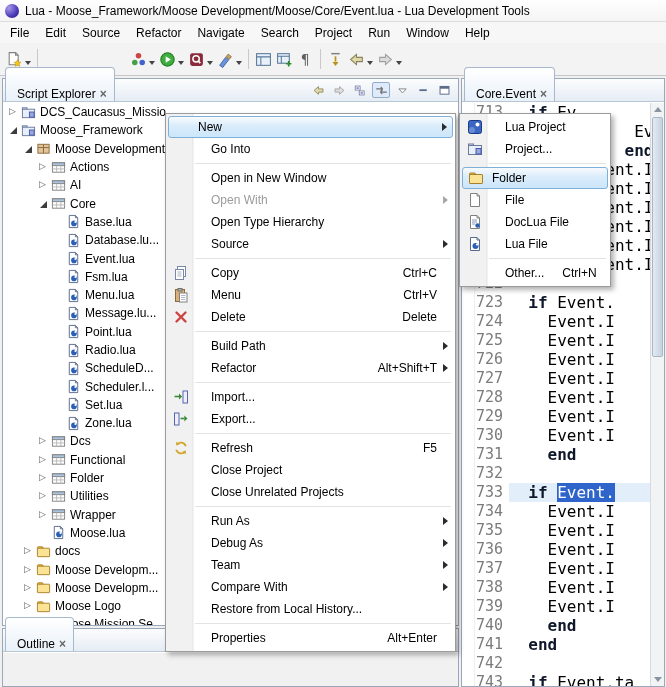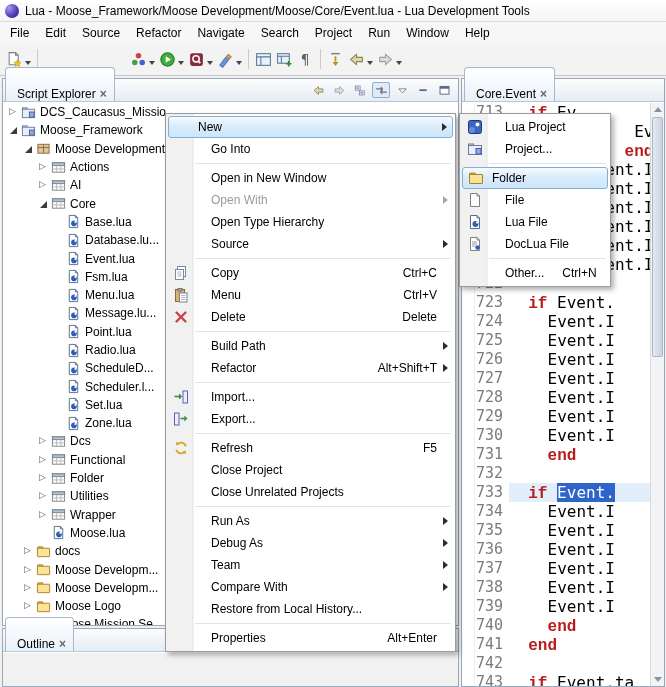--- a/index.html
+++ b/index.html
@@ -56,21 +56,21 @@
   
   #editor-body{position:absolute;left:0;top:24px;right:0;bottom:0;background:#fff;overflow:hidden;}
   .ann-ruler{position:absolute;left:0;top:0;width:13px;bottom:0;background:#fff;border-right:1px solid #efefef;}
   .gutter{position:absolute;left:14px;top:0;width:31px;bottom:0;background:#fff;color:#7b7b7b;
     font-family:"DejaVu Sans Mono",monospace;font-size:15px;}
   .num{height:19px;line-height:19px;text-align:right;padding-right:4px;}
   .code{position:absolute;left:47px;top:0;right:14px;bottom:0;overflow:hidden;
     font-family:"DejaVu Sans Mono",monospace;font-size:16px;}
   .cline{height:19px;line-height:19px;white-space:pre;}
   .cline.current{background:#e3eefb;}
-  .kw{color:#b91c1c;font-weight:bold;font-family:Liberation Mono, monospace;}
+  .kw{color:#0f172a;font-weight:bold;}
   .selx{background:#2f65ca;color:#fff;}
   .vscroll{position:absolute;right:0;top:0;width:14px;bottom:0;background:#f2f3f5;border-left:1px solid #d8dade;}
   .vs-btn{position:absolute;left:0;right:0;height:13px;display:flex;align-items:center;justify-content:center;}
   .vs-btn.up{top:0;} .vs-btn.down{bottom:0;}
   .tri-up{width:0;height:0;border-left:4px solid transparent;border-right:4px solid transparent;border-bottom:5px solid #8a93a2;}
   .tri-down{width:0;height:0;border-left:4px solid transparent;border-right:4px solid transparent;border-top:5px solid #8a93a2;}
   .vthumb{position:absolute;left:1px;right:1px;top:14px;height:240px;
     background:linear-gradient(to right,#e3eaf2,#c7d3e0);border:1px solid #a8b6c4;border-radius:2px;}
 
   
@@ -895,37 +895,37 @@
         <svg viewBox="0 0 16 16">
           <path d="M3.5 1.5h6.5l2.5 2.5v10.5h-9z" fill="#fff" stroke="#808080"></path>
           <path d="M10 1.5v2.5h2.5" fill="none" stroke="#808080"></path>
         </svg>
       </span>
       <span class="mi-label">File</span>
     </div>
     <div class="menu-row">
       <span class="svg-icon mi-icon-holder mi-icon">
         <svg viewBox="0 0 16 16">
+          <path d="M3.5 1.5h6.5l2.5 2.5v10.5h-9z" fill="#fff" stroke="#808080"></path>
+          <path d="M10 1.5v2.5h2.5" fill="none" stroke="#808080"></path>
+          <path d="M5 6h5M5 8h5M5 10h3" stroke="#8899bb" fill="none"></path>
+          <circle cx="10.5" cy="11.5" r="2.2" fill="#2a5fb8"></circle>
+        </svg>
+      </span>
+      <span class="mi-label">DocLua File</span>
+    </div>
+    <div class="menu-row">
+      <span class="svg-icon mi-icon-holder mi-icon">
+        <svg viewBox="0 0 16 16">
           <path d="M3.5 1.5h6.5l2.5 2.5v10.5h-9z" fill="#fff" stroke="#5a6a8a"></path>
           <path d="M10 1.5v2.5h2.5" fill="none" stroke="#5a6a8a"></path>
           <circle cx="8.5" cy="10" r="3" fill="#2a5fb8"></circle>
           <circle cx="10" cy="8.6" r="1.1" fill="#fff"></circle>
         </svg>
       </span>
       <span class="mi-label">Lua File</span>
     </div>
-    <div class="menu-row">
-      <span class="svg-icon mi-icon-holder mi-icon">
-        <svg viewBox="0 0 16 16">
-          <path d="M3.5 1.5h6.5l2.5 2.5v10.5h-9z" fill="#fff" stroke="#808080"></path>
-          <path d="M10 1.5v2.5h2.5" fill="none" stroke="#808080"></path>
-          <path d="M5 6h5M5 8h5M5 10h3" stroke="#8899bb" fill="none"></path>
-          <circle cx="10.5" cy="11.5" r="2.2" fill="#2a5fb8"></circle>
-        </svg>
-      </span>
-      <span class="mi-label">DocLua File</span>
-    </div>
     <div class="menu-sep"></div>
     <div class="menu-row">
       <span class="mi-label">Other...</span>
       <span class="mi-short">Ctrl+N</span>
     </div>
   </div>
 
 </body></html>

